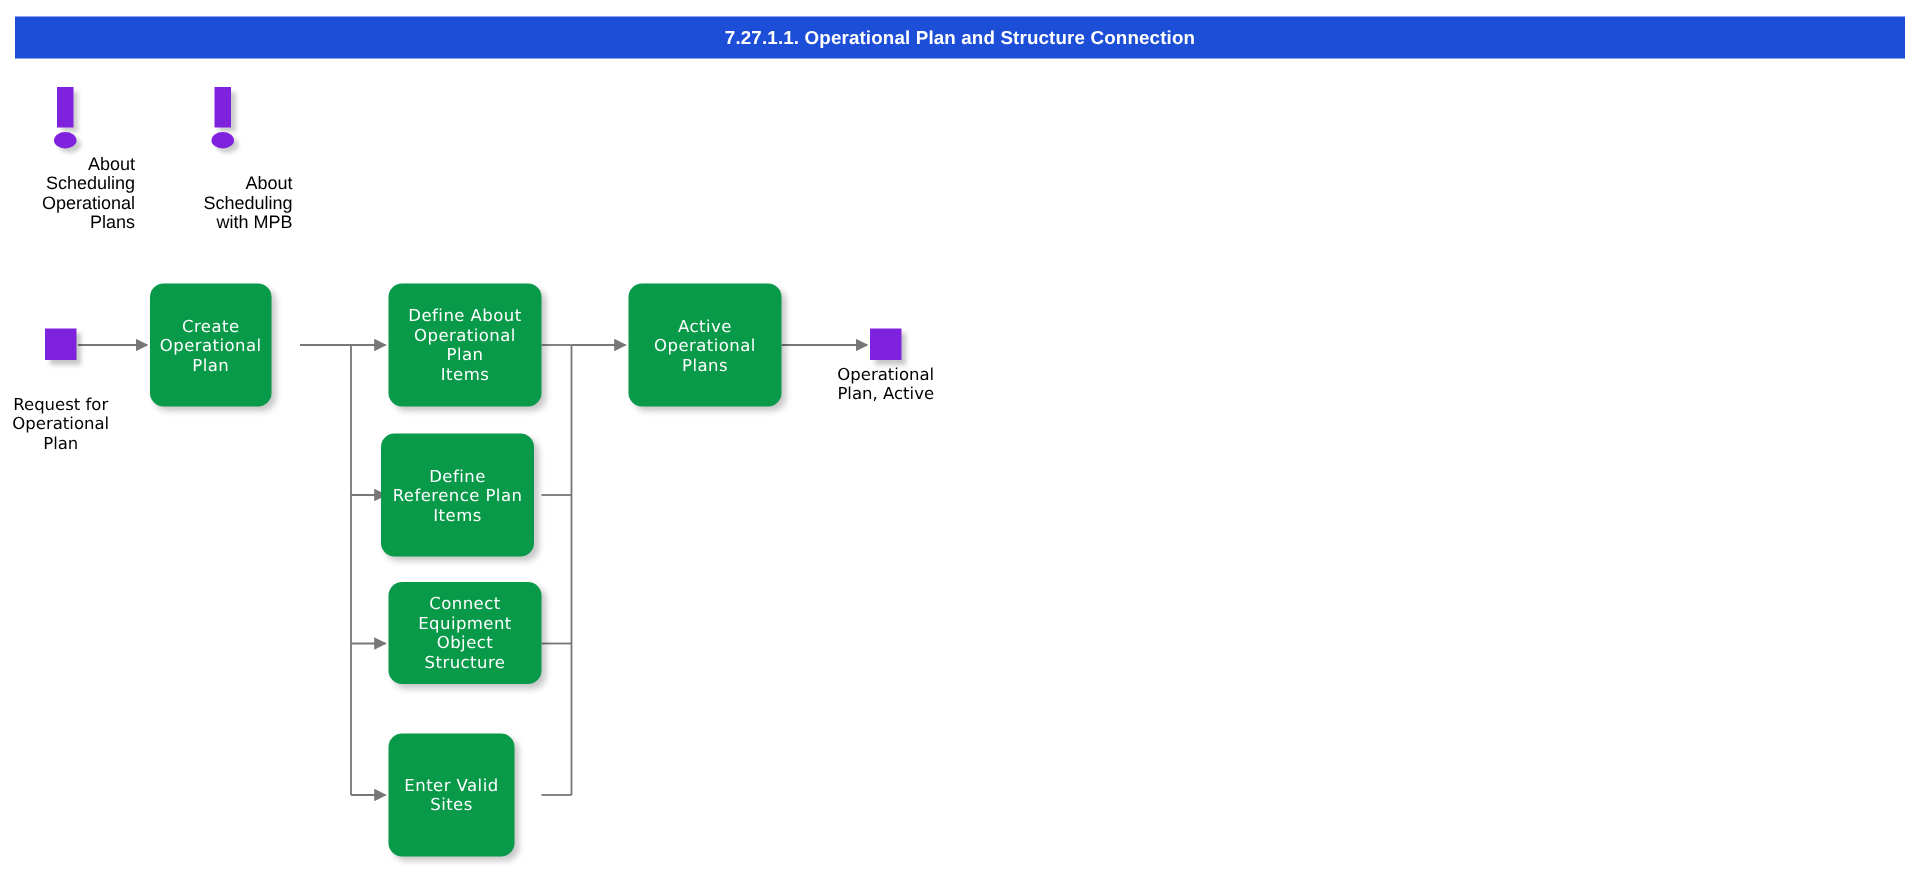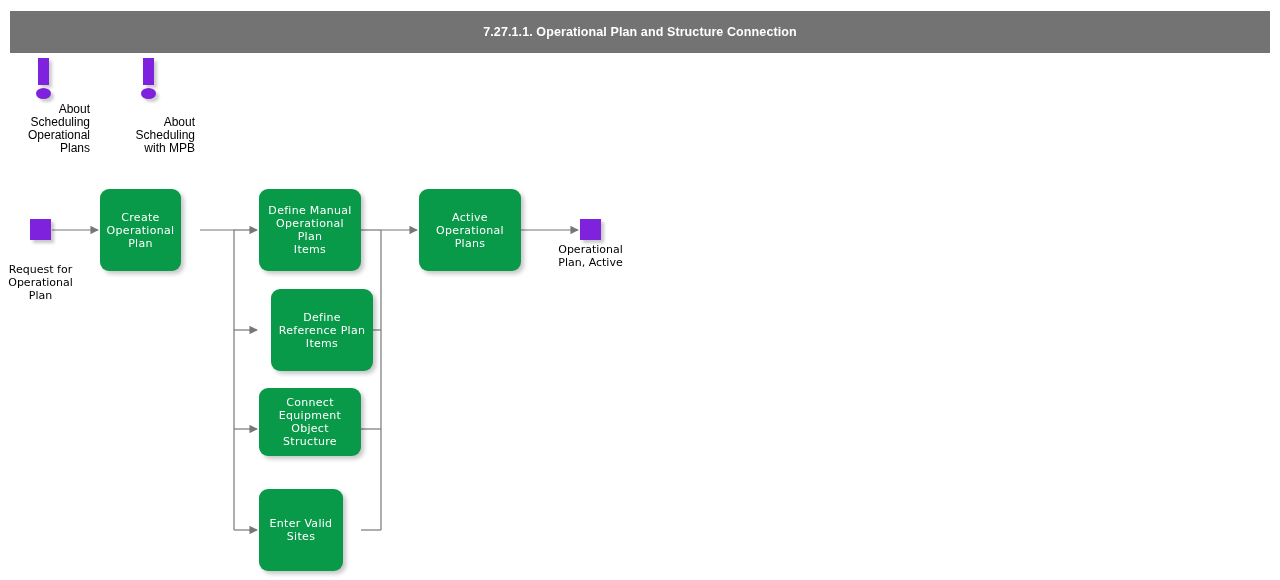--- a/index.html
+++ b/index.html
@@ -15,22 +15,22 @@
     overflow: hidden;
     font-family: "DejaVu Sans", sans-serif;
   }
 
   
   #title-bar {
     position: absolute;
     left: 10px;
     top: 11px;
     width: 1260px;
-    height: 42px;
-    background: #737373;
+    height: 28px;
+    background: #1d4ed8;
     display: flex;
     align-items: center;
     justify-content: center;
     box-sizing: border-box;
   }
   #title-bar .title-text {
     color: #ffffff;
     font-family: "Liberation Sans", sans-serif;
     font-size: 12.5px;
     font-weight: bold;
@@ -189,26 +189,26 @@
 <div class="term-label" style="left:537px; top:243px; width:107px;">Operational
 Plan, Active</div>
 
 <div class="node-box" style="left:100px; top:189px; width:81px; height:82px;">
   <span class="node-label">Create
 Operational
 Plan</span>
 </div>
 
 <div class="node-box" style="left:259px; top:189px; width:102px; height:82px;">
-  <span class="node-label">Define Manual
+  <span class="node-label">Define About
 Operational Plan
 Items</span>
 </div>
 
-<div class="node-box" style="left:271px; top:289px; width:102px; height:82px;">
+<div class="node-box" style="left:254px; top:289px; width:102px; height:82px;">
   <span class="node-label">Define
 Reference Plan
 Items</span>
 </div>
 
 <div class="node-box" style="left:259px; top:388px; width:102px; height:68px;">
   <span class="node-label">Connect
 Equipment
 Object
 Structure</span>

